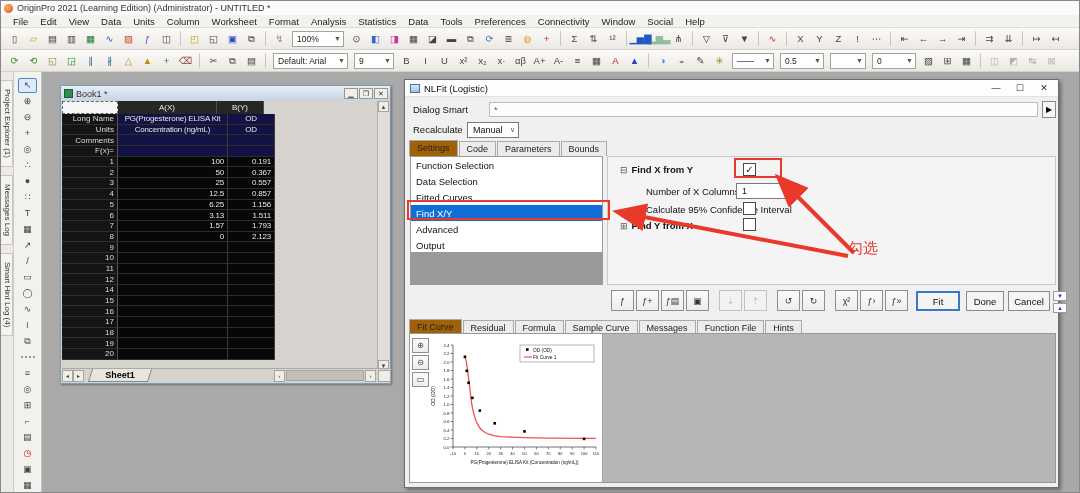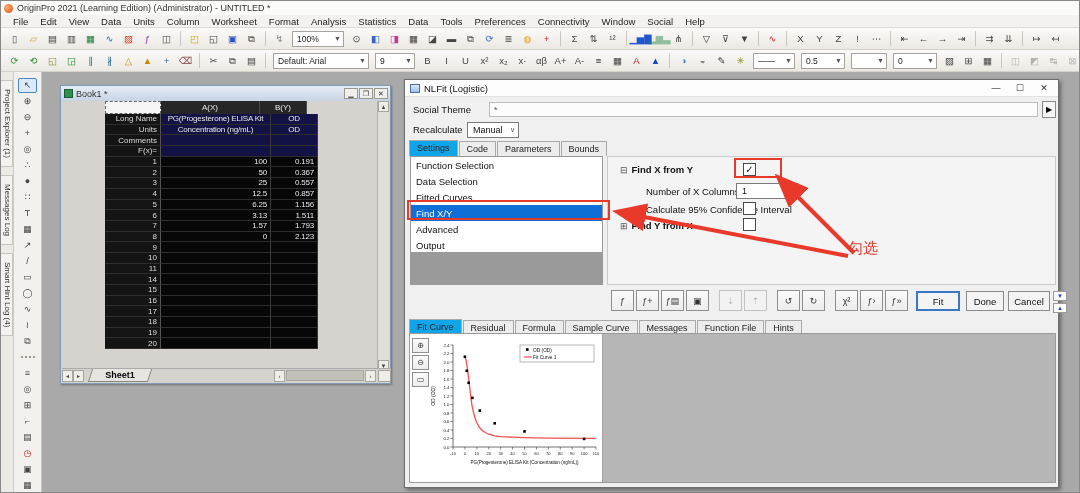--- a/index.html
+++ b/index.html
@@ -25,21 +25,21 @@
   #side-tools .icon.on{border:1px solid #4a86c8;background:#dcebfb;}
   .grip{width:14px;height:6px;border-top:2px dotted #9a978f;margin:6px 0;}
   
   #client{position:absolute;left:41px;top:71px;width:1039px;height:422px;background:#a9a9a9;}
   
   #book1{position:absolute;left:18px;top:13px;width:331px;height:299px;background:#d6d3ce;border:1px solid #7f9db9;box-shadow:1px 1px 2px rgba(0,0,0,.35);}
   #book1-title{height:15px;background:linear-gradient(#e6edf6,#c7d3e3);display:flex;align-items:center;padding:0 2px 0 3px;font-size:9px;color:#333;}
   #book1-title .wicon{width:9px;height:9px;background:#2f8f4e;border:1px solid #1d5c32;margin-right:3px;flex:none;}
   .winbtns{margin-left:auto;display:flex;}
   .winbtn{width:14px;height:11px;background:#f0efec;border:1px solid #9a978f;font-size:7px;color:#333;display:flex;align-items:center;justify-content:center;margin-left:1px;}
-  #tblwrap{position:absolute;left:1px;top:15px;width:316px;height:270px;overflow:hidden;background:#d6d3ce;padding-left:43px;}
+  #tblwrap{position:absolute;left:1px;top:15px;width:316px;height:270px;overflow:hidden;background:#d6d3ce;}
   .hrow{display:flex;height:13px;}
   .corner{width:56px;background:#f5f5f5;border:1px dashed #666;flex:none;}
   .colh{background:#262626;color:#e8e8e8;font-size:8px;display:flex;align-items:center;justify-content:center;border-right:1px solid #4a4a4a;flex:none;}
   .colh.a{width:99px;} .colh.b{width:47px;}
   .trow{display:flex;height:10.7px;}
   .rh{width:56px;flex:none;background:#141414;color:#dcdcdc;font-size:8px;display:flex;align-items:center;justify-content:flex-end;padding-right:3px;border-bottom:1px solid #2e2e2e;border-right:1px solid #555;}
   .ca,.cb{flex:none;font-size:8px;letter-spacing:-0.2px;color:#e6e6e6;display:flex;align-items:center;border-bottom:1px solid #2c2c2c;border-right:1px solid #3a3a3a;overflow:hidden;white-space:nowrap;}
   .ca{width:110px;} .cb{width:47px;}
   .trow.sel .ca,.trow.sel .cb{background:#121244;justify-content:center;}
   .trow.num .ca,.trow.num .cb{background:#070707;justify-content:flex-end;padding-right:3px;}
@@ -57,21 +57,21 @@
   #nl-title{height:17px;background:#fdfdfd;border-bottom:1px solid #e2e2e2;display:flex;align-items:center;padding-left:5px;font-size:9.5px;color:#111;}
   #nl-title .dicon{width:10px;height:9px;border:1px solid #4a6ea8;background:linear-gradient(#dce8f8,#9fc0e8);margin-right:4px;flex:none;}
   .dlgbtn{width:24px;height:15px;display:flex;align-items:center;justify-content:center;font-size:9px;color:#333;}
   .row{position:absolute;display:flex;align-items:center;font-size:9.5px;color:#111;}
   #theme-field{position:absolute;left:84px;top:22px;width:549px;height:15px;background:#fcfcfc;border:1px solid #bcbcbc;font-size:9px;color:#555;padding-left:4px;display:flex;align-items:center;}
   #theme-more{position:absolute;left:637px;top:21px;width:14px;height:17px;background:#f5f5f5;border:1px solid #8a8a8a;font-size:8px;display:flex;align-items:center;justify-content:center;}
   .win-combo{background:#fff;border:1px solid #7a7a7a;height:16px;display:flex;align-items:center;font-size:9px;padding:0 3px 0 5px;color:#111;}
   .win-combo .arr{margin-left:auto;font-size:7px;color:#555;padding-left:4px;}
   #nl-tabs{position:absolute;left:4px;top:60px;display:flex;align-items:flex-end;height:16px;}
   .ntab{font-size:9px;color:#222;background:#ececec;border:1px solid #a9a9a9;border-bottom:none;padding:2px 7px;margin-right:1px;}
-  .ntab.active{background:#0ea5e9;padding-bottom:3px;}
+  .ntab.active{background:#a16207;padding-bottom:3px;}
   #settings-list{position:absolute;left:5px;top:76px;width:193px;height:129px;background:#fff;border:1px solid #9a9a9a;}
   .litem{height:16px;font-size:9.5px;color:#111;display:flex;align-items:center;padding-left:5px;}
   .litem.selected{background:#0f6fd7;color:#fff;}
   #list-fill{position:absolute;left:0;bottom:0;width:100%;height:32px;background:#9a9a9a;}
   #find-panel{position:absolute;left:202px;top:76px;width:449px;height:129px;background:#f4f4f4;border:1px solid #c9c9c9;font-size:9.5px;color:#111;}
   .prow{position:absolute;display:flex;align-items:center;}
   .exp{font-size:9px;color:#555;margin-right:4px;}
   .grp{font-weight:bold;}
   .cbox{width:13px;height:13px;background:#fff;border:1px solid #4a4a4a;display:flex;align-items:center;justify-content:center;font-size:10px;color:#222;line-height:1;}
   
@@ -137,21 +137,21 @@
     </span>
     <span style="display:contents">
       
     <span class="icon">⊙</span><span class="icon" style="color: rgb(51, 102, 204);">◧</span><span class="icon" style="color: rgb(204, 51, 153);">◨</span><span class="icon">▦</span><span class="icon">◪</span><span class="icon">▬</span><span class="icon">⧉</span><span class="icon" style="color: rgb(51, 102, 204);">⟳</span><span class="icon">≣</span><span class="icon" style="color: rgb(224, 160, 32);">◍</span><span class="icon" style="color: rgb(204, 34, 34);">+</span><span class="icon sep"></span><span class="icon">Σ</span><span class="icon">⇅</span><span class="icon">¹²</span><span class="icon sep"></span><span class="icon" style="color: rgb(34, 85, 204);">▁▅▇</span><span class="icon" style="color: rgba(34, 136, 68, 0.467);">▂▆▃</span><span class="icon">⋔</span><span class="icon sep"></span><span class="icon">▽</span><span class="icon">⊽</span><span class="icon">▼</span><span class="icon sep"></span><span class="icon" style="color: rgb(204, 34, 34);">∿</span><span class="icon sep"></span><span class="icon">X</span><span class="icon">Y</span><span class="icon">Z</span><span class="icon">!</span><span class="icon">⋯</span><span class="icon sep"></span><span class="icon">⇤</span><span class="icon">←</span><span class="icon">→</span><span class="icon">⇥</span><span class="icon sep"></span><span class="icon">⇉</span><span class="icon">⇊</span><span class="icon sep"></span><span class="icon">↦</span><span class="icon">↤</span></span>
   </div>
 
   <div id="tb2" class="tb">
     <span style="display:contents">
       
     <span class="icon" style="color: rgb(42, 138, 42);">⟳</span><span class="icon" style="color: rgb(42, 138, 42);">⟲</span><span class="icon" style="color: rgb(136, 136, 34);">◱</span><span class="icon" style="color: rgb(34, 136, 34);">◲</span><span class="icon" style="color: rgb(34, 102, 136);">∥</span><span class="icon" style="color: rgb(34, 102, 136);">∦</span><span class="icon" style="color: rgb(204, 136, 0);">△</span><span class="icon" style="color: rgb(204, 136, 0);">▲</span><span class="icon" style="color: rgb(51, 102, 153);">+</span><span class="icon" style="color: rgb(136, 68, 68);">⌫</span><span class="icon sep"></span><span class="icon">✂</span><span class="icon">⧉</span><span class="icon">▤</span><span class="icon sep"></span></span>
-    <span class="combo" style="width:96px">
+    <span class="combo" style="width:75px">
       <span>Default: Arial</span>
         <span class="arr">▼</span>
     </span>
     <span class="combo" style="width:40px">
       <span>9</span>
         <span class="arr">▼</span>
     </span>
     <span style="display:contents">
       
     <span class="icon">B</span><span class="icon">I</span><span class="icon">U</span><span class="icon">x²</span><span class="icon">x₂</span><span class="icon">x·</span><span class="icon">αβ</span><span class="icon">A+</span><span class="icon">A-</span><span class="icon">≡</span><span class="icon">▦</span><span class="icon" style="color: rgb(204, 34, 34);">A</span><span class="icon" style="color: rgb(34, 68, 204);">▲</span><span class="icon sep"></span><span class="icon" style="color: rgb(68, 136, 204);">◑</span><span class="icon" style="color: rgb(136, 136, 136);">◒</span><span class="icon" style="color: rgb(68, 68, 68);">✎</span><span class="icon" style="color: rgb(136, 136, 34);">✳</span></span>
@@ -295,20 +295,25 @@
               <div class="ca"></div>
               <div class="cb"></div>
             </div>
 
             <div class="trow num">
               <div class="rh">11</div>
               <div class="ca"></div>
               <div class="cb"></div>
             </div>
 
+            <div class="trow num">
+              <div class="rh">12</div>
+              <div class="ca"></div>
+              <div class="cb"></div>
+            </div>
 
 
             <div class="trow num">
               <div class="rh">14</div>
               <div class="ca"></div>
               <div class="cb"></div>
             </div>
 
             <div class="trow num">
               <div class="rh">15</div>
@@ -370,21 +375,21 @@
       <div id="nl-title">
         <span class="dicon"></span>
         <span>NLFit (Logistic)</span>
         <span class="winbtns" style="margin-right:2px">
           <span class="dlgbtn">—</span>
           <span class="dlgbtn">☐</span>
           <span class="dlgbtn">✕</span>
         </span>
       </div>
 
-      <div class="row" style="left:8px;top:24px">Social Theme</div>
+      <div class="row" style="left:8px;top:24px">Dialog Smart</div>
       <div id="theme-field">
           <span>*</span>
         </div>
       <div id="theme-more">▶</div>
 
       <div class="row" style="left:8px;top:44px">Recalculate</div>
       <div class="win-combo" style="position:absolute;left:62px;top:42px;width:52px">
         <span>Manual</span>
           <span class="arr">∨</span>
       </div>

